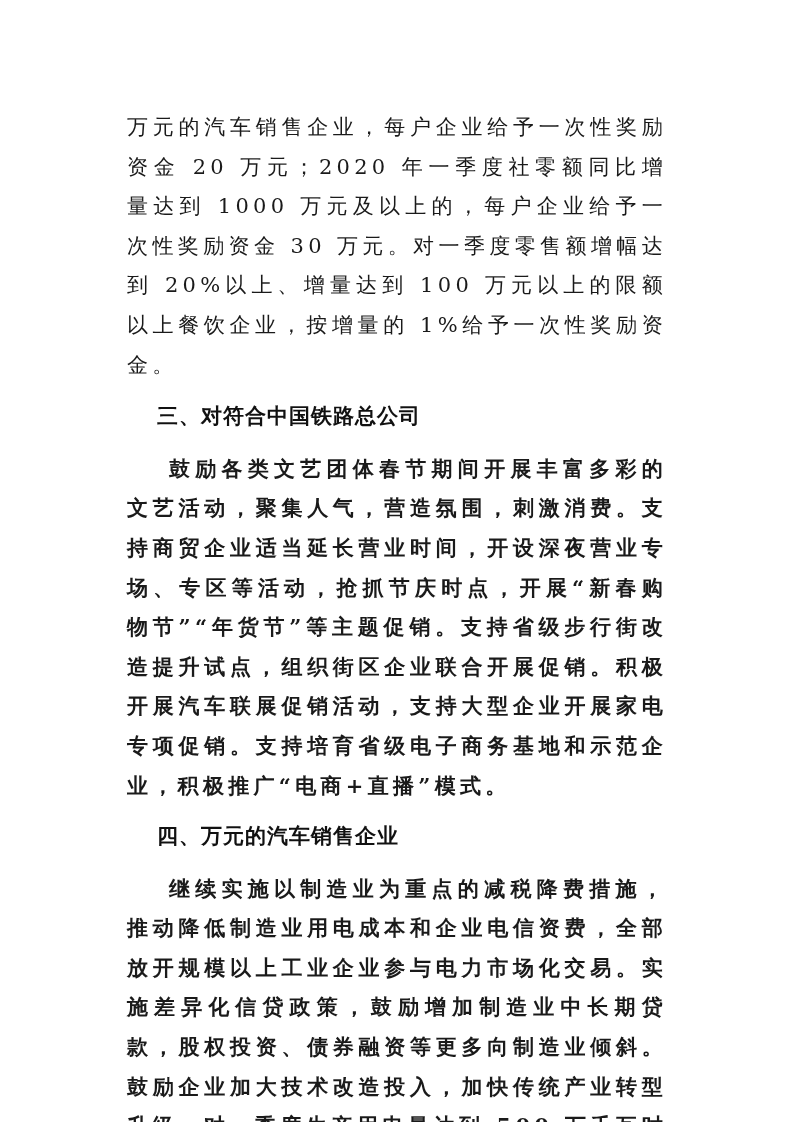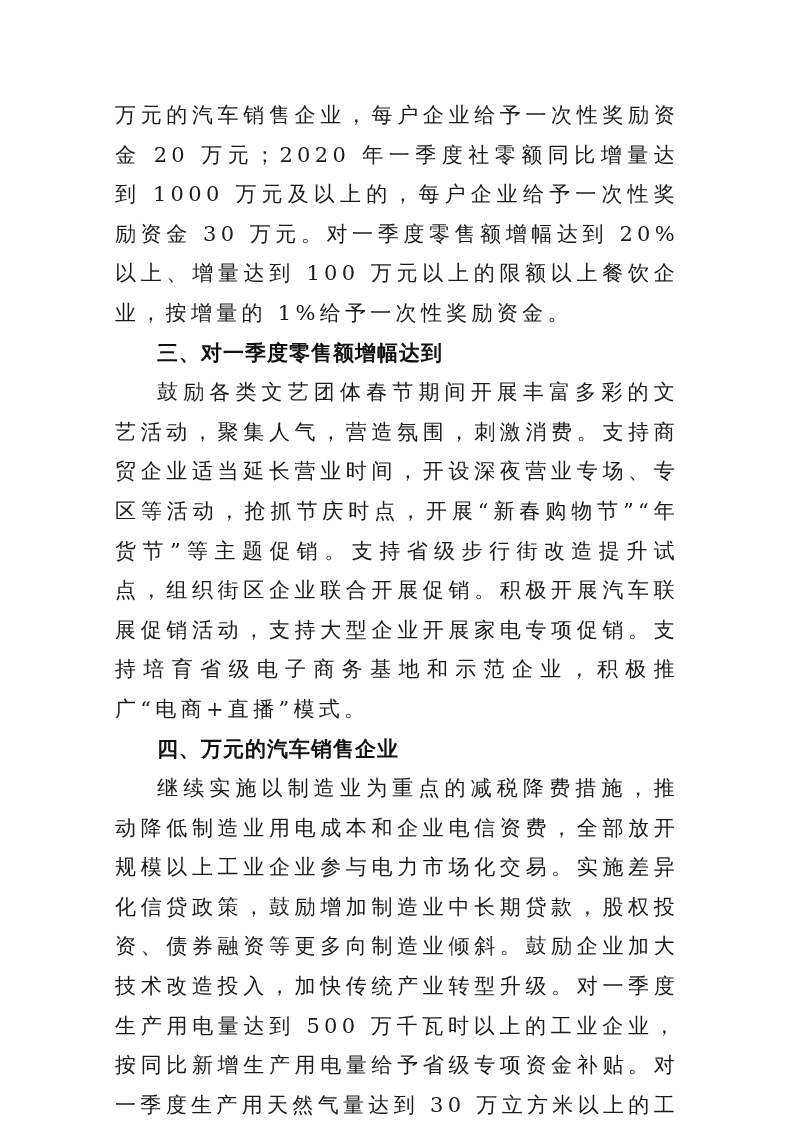--- a/index.html
+++ b/index.html
@@ -15,44 +15,45 @@
       font-family: "DejaVu Serif", "Liberation Serif", serif;
       color: #1a1a1a;
     }
     .page {
       position: absolute;
       left: 115px;
       top: 96px;
       width: 564px;
     }
     .para {
-      margin: 0;
+      margin: 12px;
       font-size: 21px;
       line-height: 39.6px;
       letter-spacing: 4.3px;
       text-align: justify;
       text-justify: inter-character;
       word-break: break-all;
     }
     .para.indent {
       text-indent: 2em;
+      font-weight: bold;
     }
     .heading {
       margin: 0;
       font-family: "DejaVu Sans", "Liberation Sans", sans-serif;
       font-weight: bold;
       font-size: 21px;
       line-height: 39.6px;
       letter-spacing: 1px;
       text-indent: 2em;
       color: #111111;
     }
   </style>
 </head>
 <body>
 
 <div class="page">
   <p class="para">万元的汽车销售企业，每户企业给予一次性奖励资金 20 万元；2020 年一季度社零额同比增量达到 1000 万元及以上的，每户企业给予一次性奖励资金 30 万元。对一季度零售额增幅达到 20%以上、增量达到 100 万元以上的限额以上餐饮企业，按增量的 1%给予一次性奖励资金。</p>
-  <h2 class="heading">三、对一季度零售额增幅达到</h2>
+  <h2 class="heading">三、对符合中国铁路总公司</h2>
   <p class="para indent">鼓励各类文艺团体春节期间开展丰富多彩的文艺活动，聚集人气，营造氛围，刺激消费。支持商贸企业适当延长营业时间，开设深夜营业专场、专区等活动，抢抓节庆时点，开展“新春购物节”“年货节”等主题促销。支持省级步行街改造提升试点，组织街区企业联合开展促销。积极开展汽车联展促销活动，支持大型企业开展家电专项促销。支持培育省级电子商务基地和示范企业，积极推广“电商+直播”模式。</p>
   <h2 class="heading">四、万元的汽车销售企业</h2>
   <p class="para indent">继续实施以制造业为重点的减税降费措施，推动降低制造业用电成本和企业电信资费，全部放开规模以上工业企业参与电力市场化交易。实施差异化信贷政策，鼓励增加制造业中长期贷款，股权投资、债券融资等更多向制造业倾斜。鼓励企业加大技术改造投入，加快传统产业转型升级。对一季度生产用电量达到 500 万千瓦时以上的工业企业，按同比新增生产用电量给予省级专项资金补贴。对一季度生产用天然气量达到 30 万立方米以上的工业企业，按同比新增生产用气量给予省级专项资金补贴。对符合中国铁路总公司“公</p>
 </div>
 
 </body></html>

